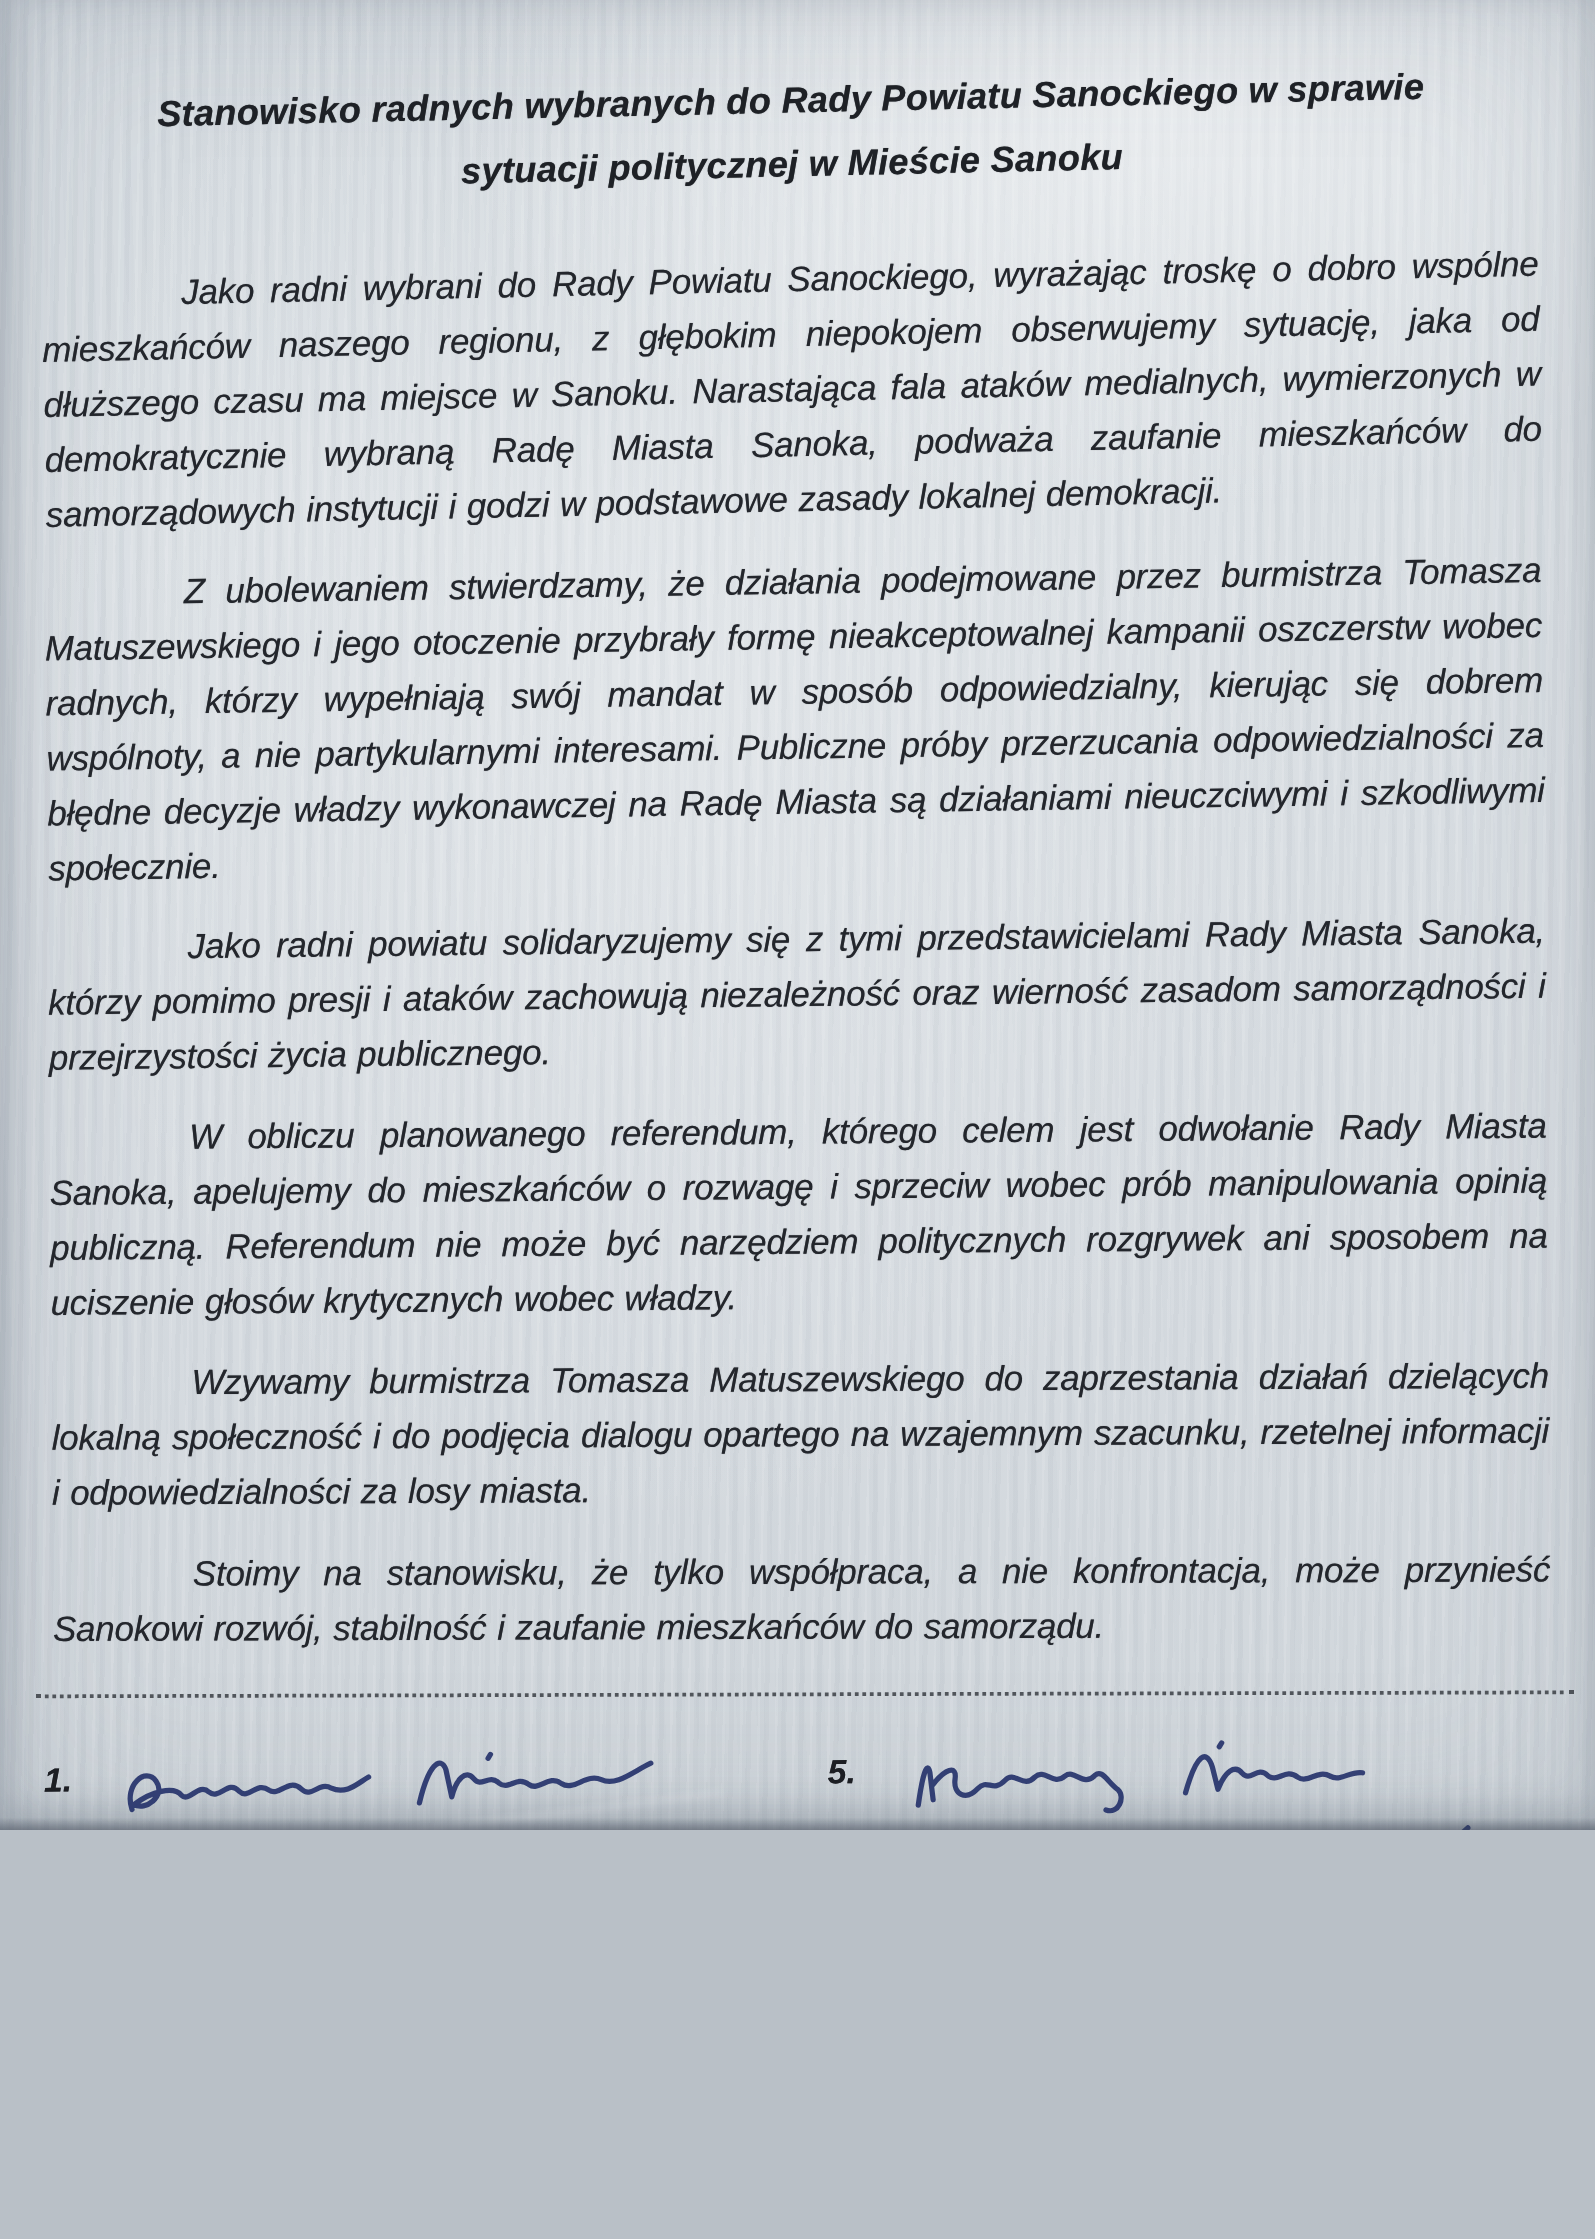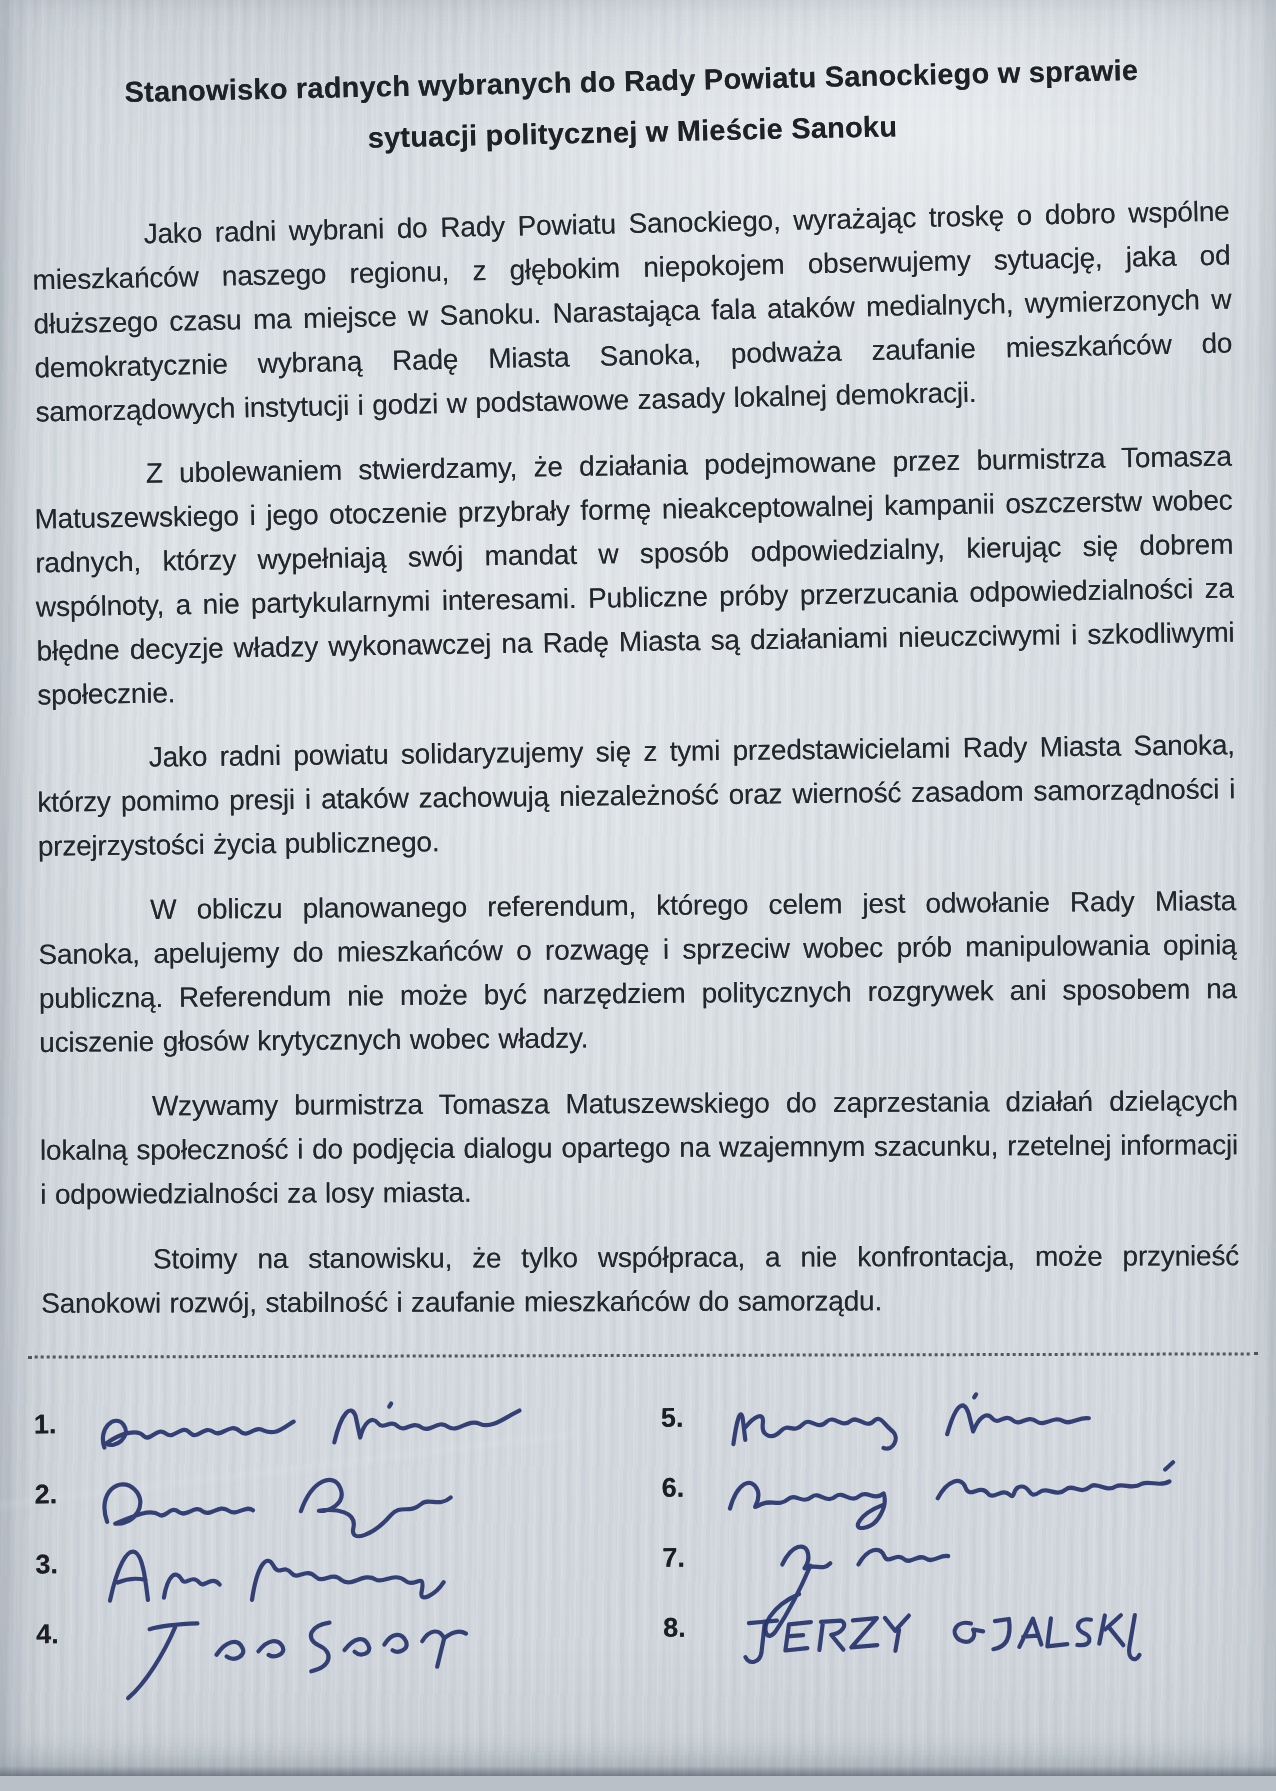--- a/index.html
+++ b/index.html
@@ -3,32 +3,33 @@
 <meta charset="utf-8">
 <style>
   html,body{margin:0;padding:0;}
   body{
     width:1276px;height:1791px;overflow:hidden;
     font-family:"Liberation Sans","DejaVu Sans",sans-serif;
     background:#b9c0c7;
   }
   
   .photo{
-    position:relative;width:1276px;height:1776px;overflow:hidden;
+    position:relative;width:1276px;height:1464px;overflow:hidden;
     background-color:var(--paper,#d8dde2);
     background-image:
       radial-gradient(ellipse 900px 520px at 72% 6%, rgba(255,255,255,.50), rgba(255,255,255,0) 62%),
       radial-gradient(ellipse 760px 980px at 42% 38%, rgba(255,255,255,.22), rgba(255,255,255,0) 70%),
       repeating-linear-gradient(91deg, rgba(255,255,255,.11) 0 2px, rgba(0,0,0,0) 2px 5px, rgba(118,130,144,.055) 5px 9px, rgba(0,0,0,0) 9px 14px),
       repeating-linear-gradient(88deg, rgba(160,172,184,.05) 0 7px, rgba(0,0,0,0) 7px 16px),
       linear-gradient(180deg,#d4dadf 0%,#dce1e5 28%,#d7dce1 68%,#d0d6db 100%);
     box-shadow:
       inset 0 0 130px rgba(88,100,116,.17),
       inset 0 -16px 26px rgba(70,80,96,.22),
       inset 14px 0 30px rgba(90,102,118,.10);
+    font-style: italic;
   }
   .photo::before{ 
     content:"";position:absolute;left:-40px;top:1470px;width:620px;height:8px;
     background:linear-gradient(rgba(255,255,255,.4),rgba(160,170,182,.18));
     transform:rotate(-7deg);filter:blur(3px);opacity:.5;pointer-events:none;
   }
   .photo::after{ 
     content:"";position:absolute;left:0;right:0;bottom:0;height:10px;
     background:linear-gradient(to bottom, rgba(56,64,78,0), rgba(56,64,78,.45));
     pointer-events:none;

